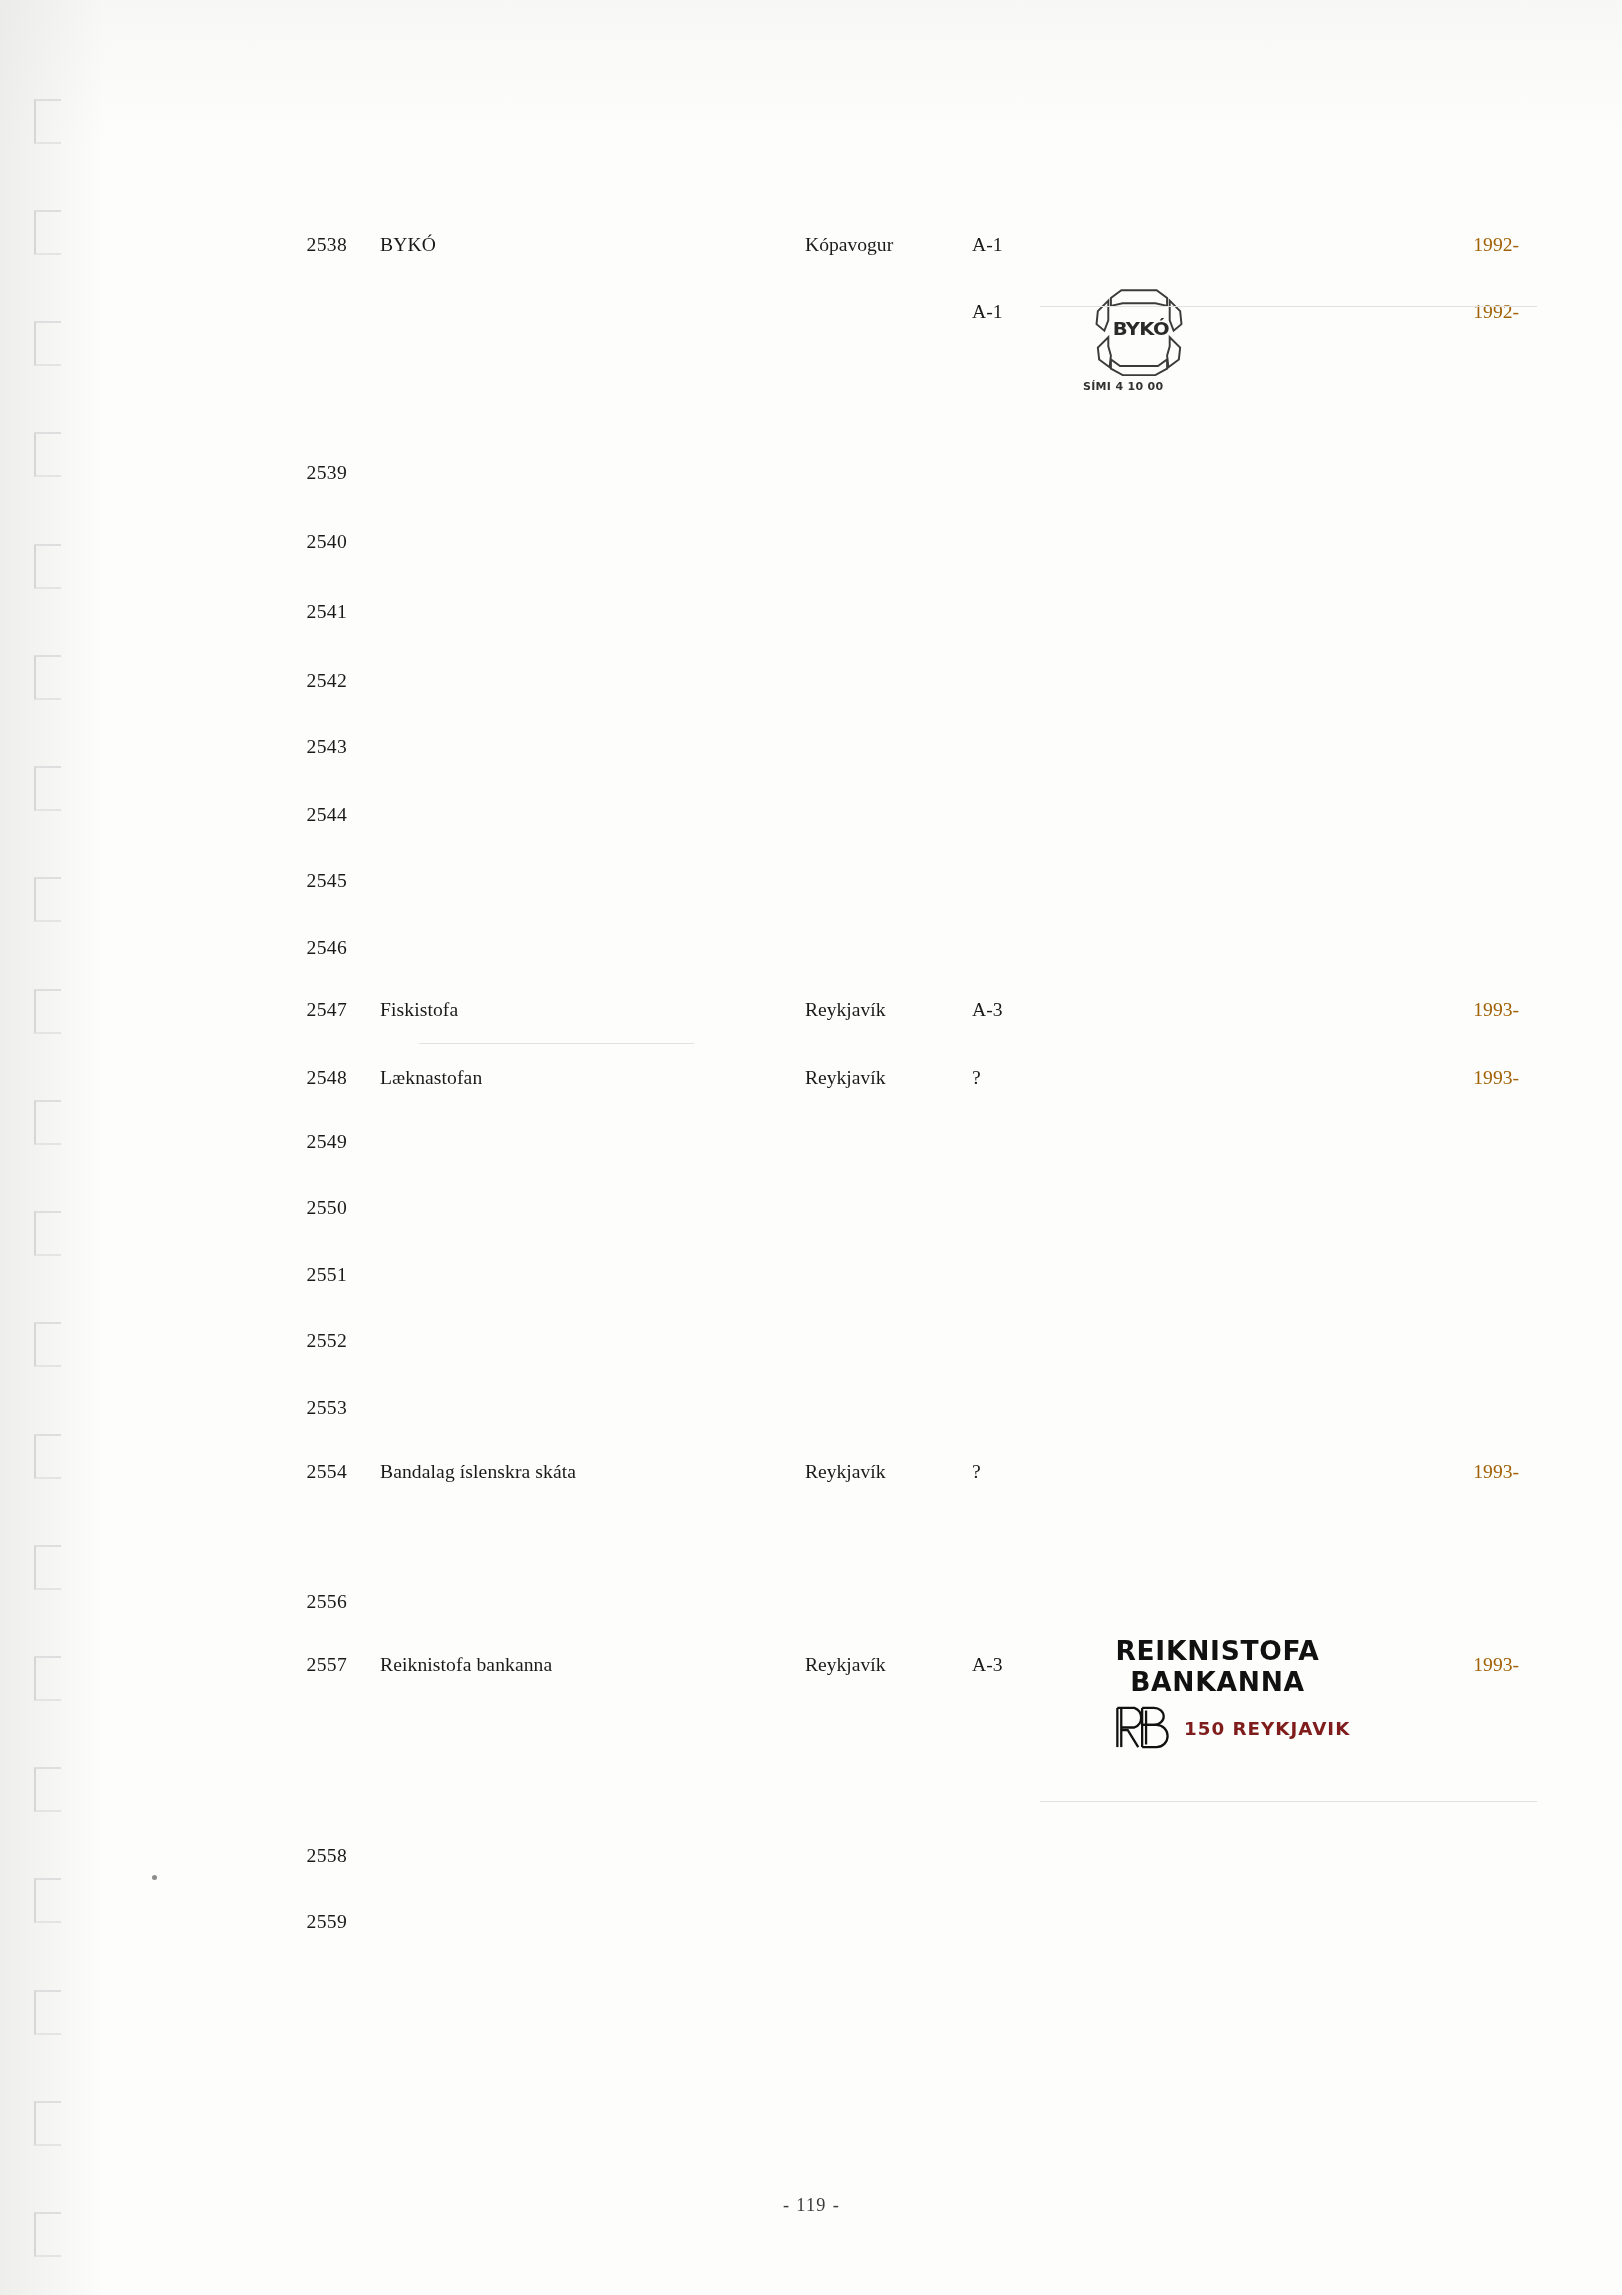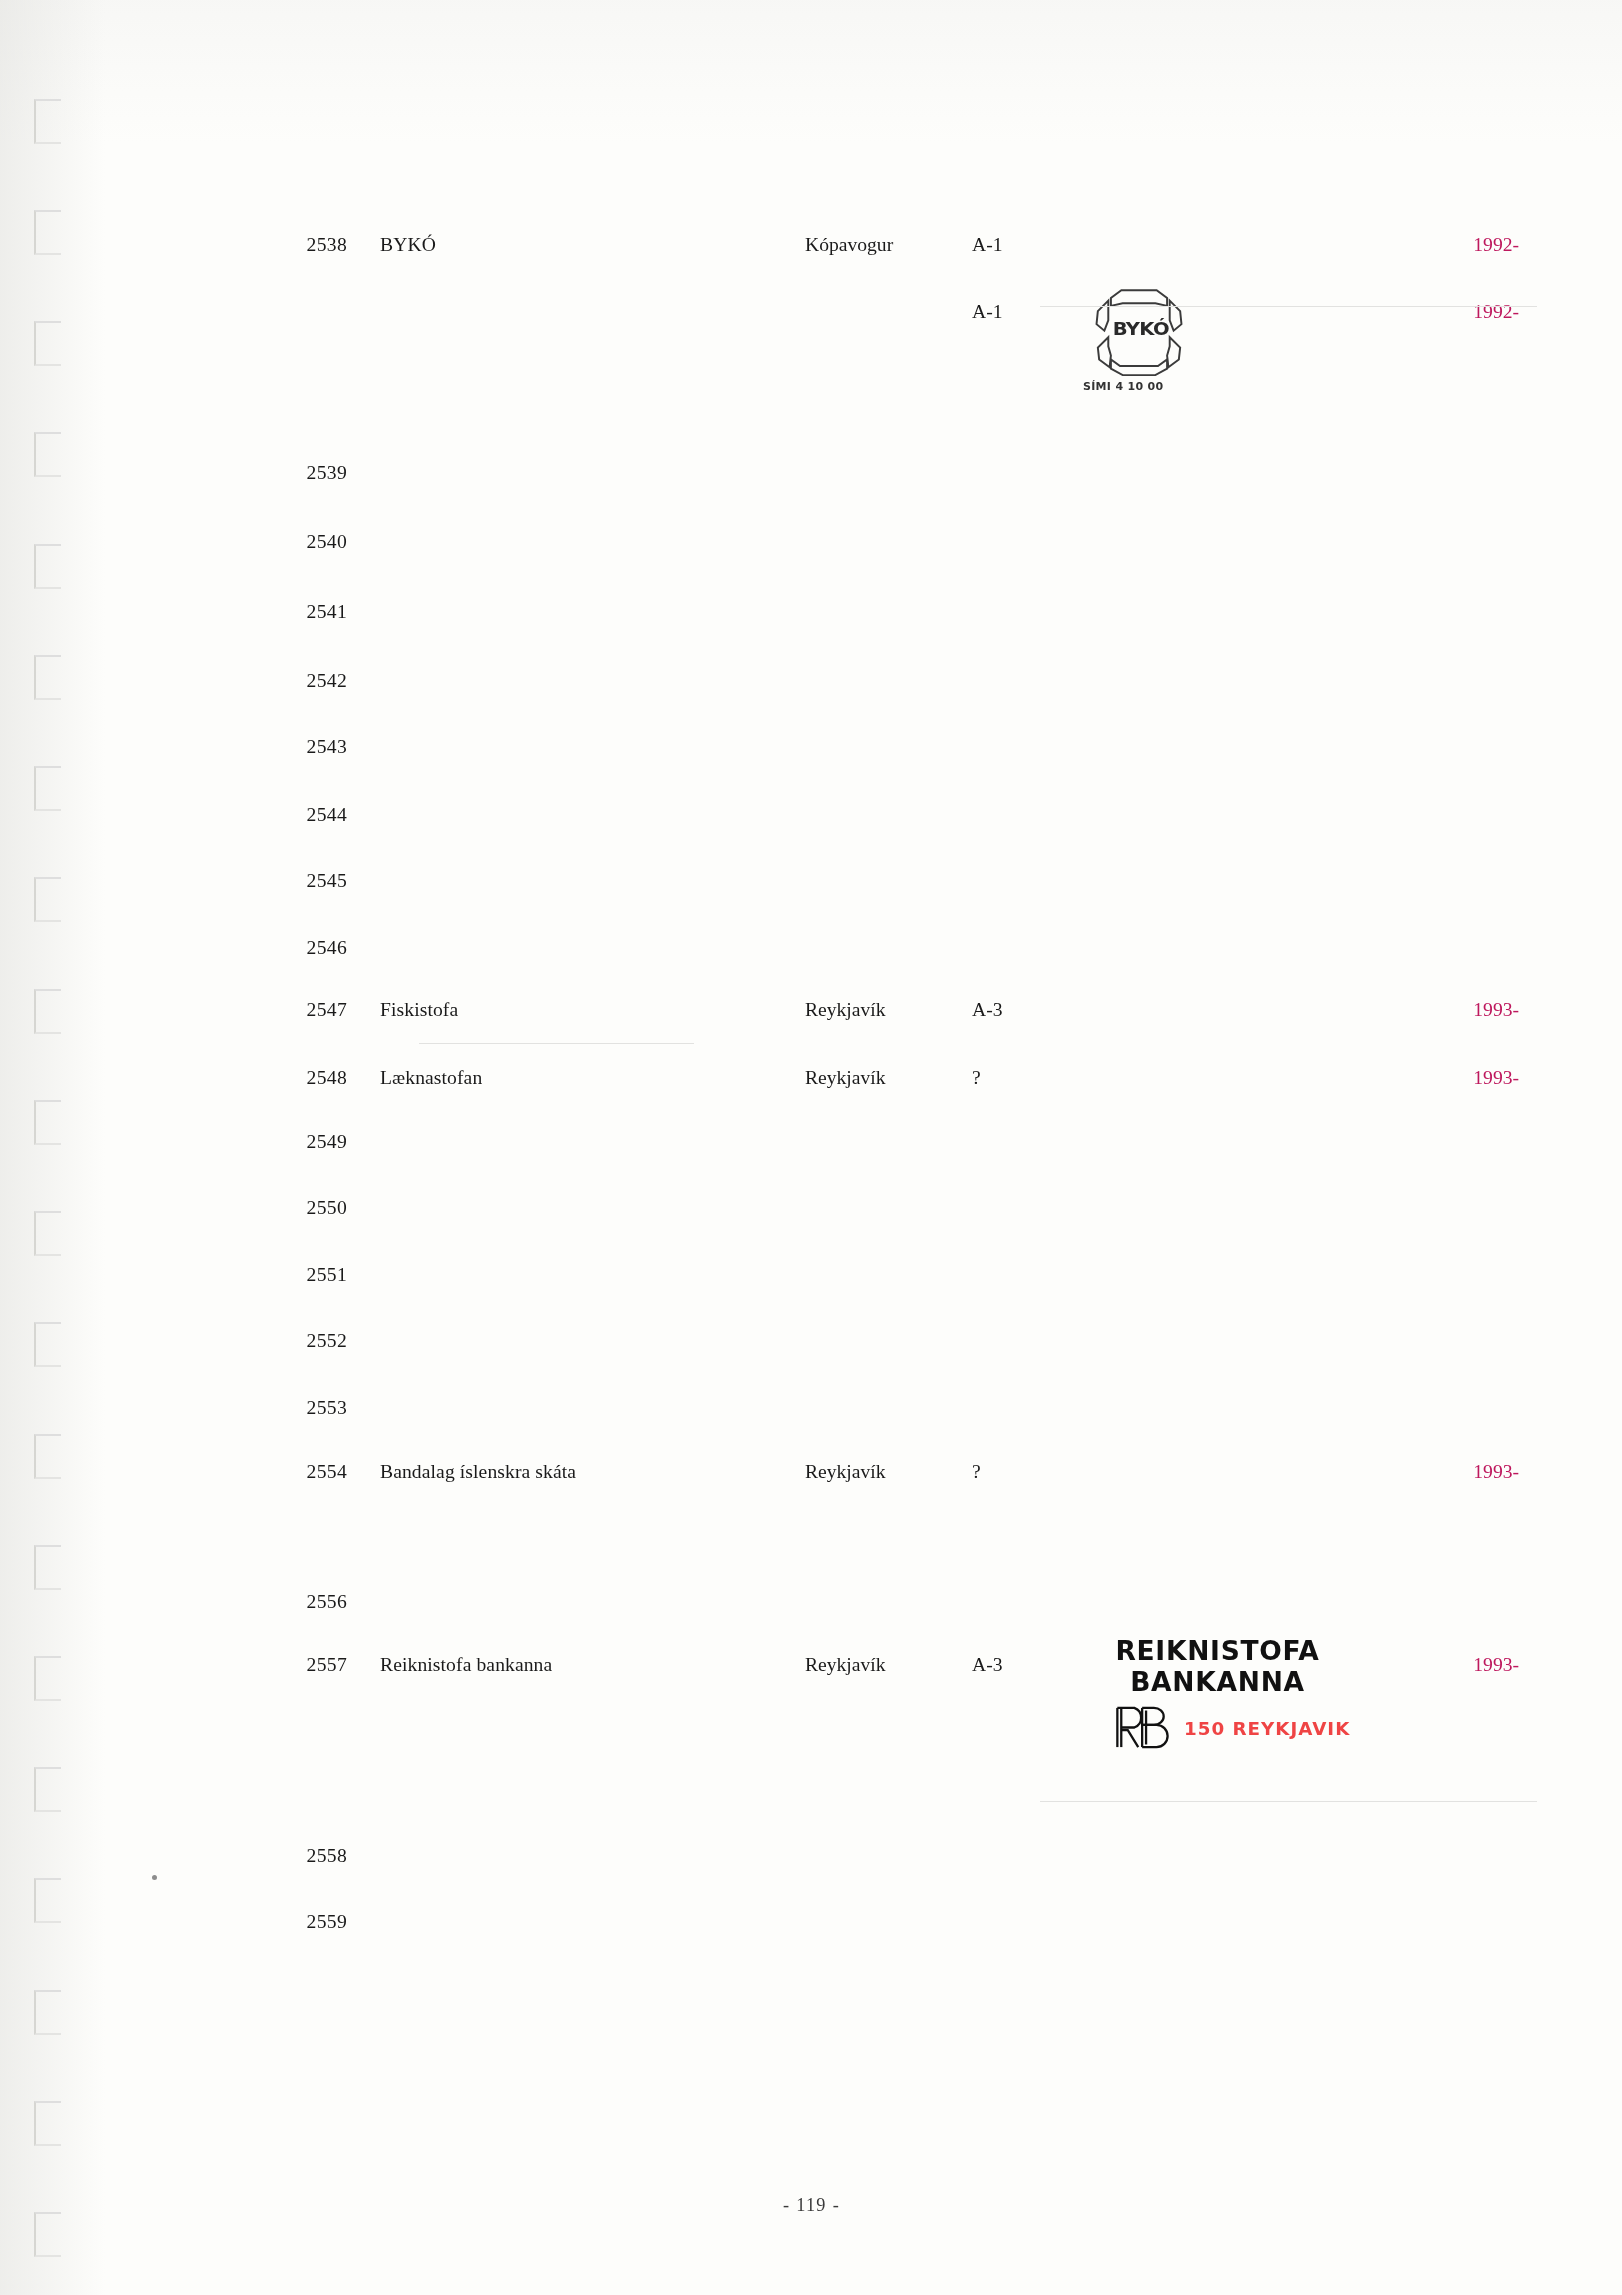--- a/index.html
+++ b/index.html
@@ -85,21 +85,21 @@
     left: 972px;
     width: 79px;
     font-size: 19.6px;
   }
   .c-year {
     position: absolute;
     left: 1427px;
     width: 92px;
     text-align: right;
     font-size: 19.6px;
-    color: #be185d;
+    color: #a16207;
   }
 
   
   .byko-logo {
     position: absolute;
     left: 1083px;
     top: 283px;
     width: 118px;
     height: 121px;
   }
@@ -164,21 +164,21 @@
     height: 47px;
   }
   .rb-city {
     position: absolute;
     left: 111px;
     top: 82px;
     font-family: "DejaVu Sans", sans-serif;
     font-weight: bold;
     font-size: 18.3px;
     letter-spacing: 1px;
-    color: #ef4444;
+    color: #7f1d1d;
   }
 
   .folio {
     position: absolute;
     left: 0;
     top: 2195px;
     width: 1623px;
     text-align: center;
     font-size: 18.3px;
     color: #3a3a3a;

